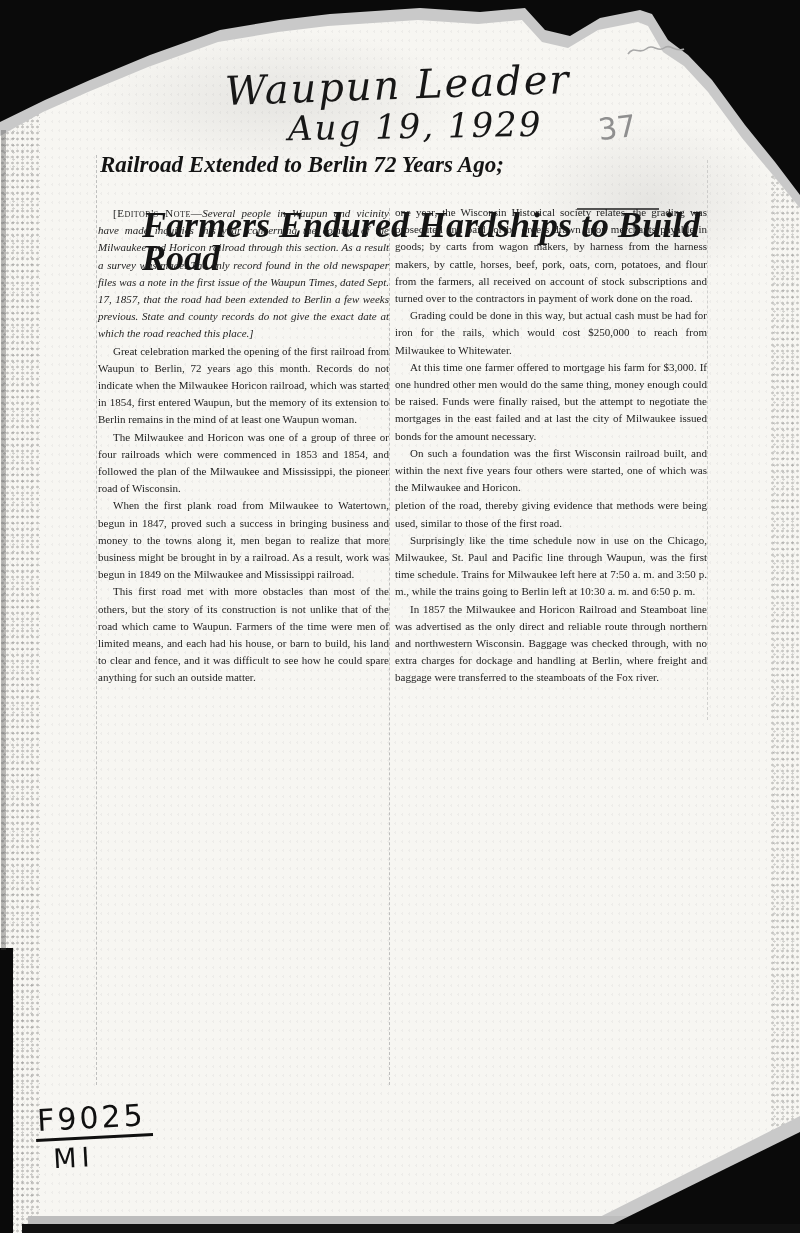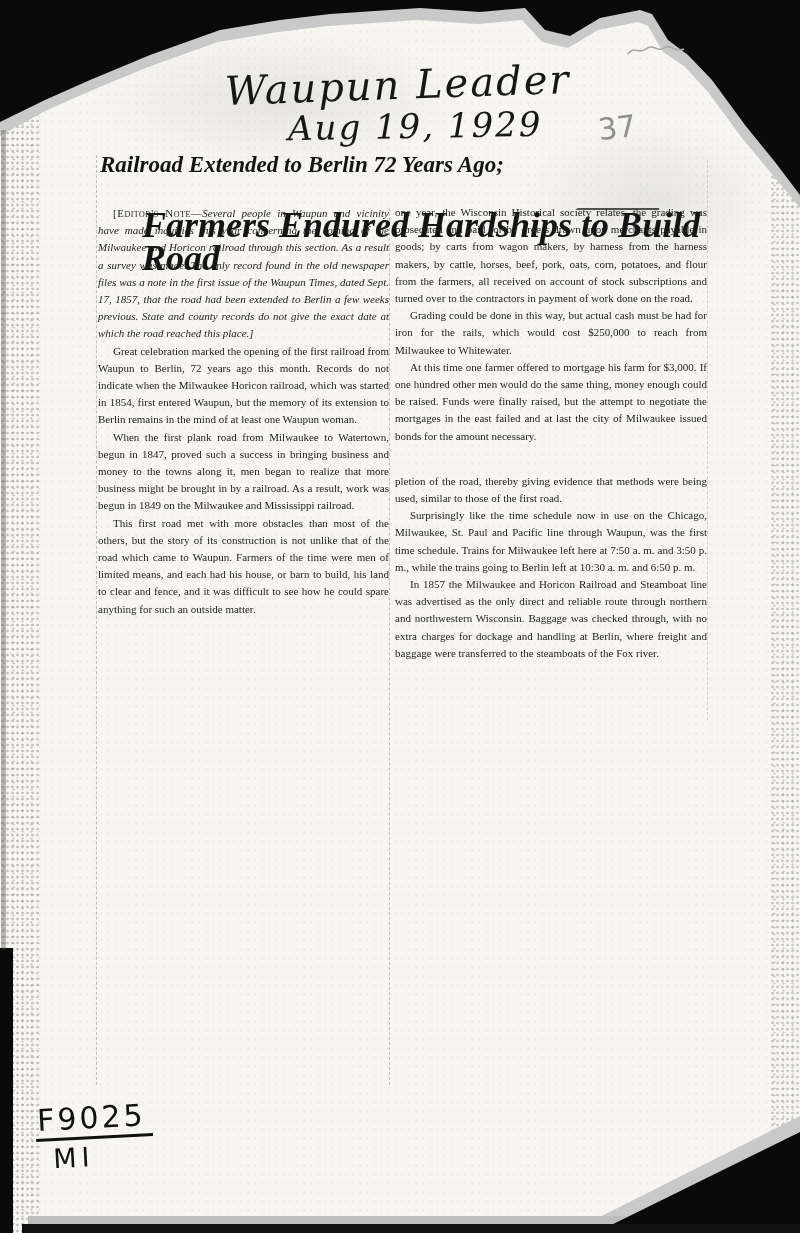--- a/index.html
+++ b/index.html
@@ -44,21 +44,21 @@
   .rule-short { position:absolute; left:577px; top:208px; width:82px; height:2px;
     background:#2a2a2a; opacity:.8; z-index:3; }
 
   
   .col { position:absolute; z-index:3; color:#1d1d1d; text-align:justify;
     font-size:11px; line-height:17.2px; }
   .colL { left:98px;  top:205px; width:291px; }
   .colR { left:395px; top:204px; width:312px; }
   .col p { margin:0; text-indent:15px; }
   .col p.noindent { text-indent:0; }
-  .col p.seam { margin-top:28px; }
+  .col p.seam { margin-top:1px; }
   .ednote { font-style:italic; }
   .ednote-label { font-style:normal; font-variant:small-caps; letter-spacing:.5px; }
 
   
   .code { position:absolute; left:36px; top:1100px; z-index:3; color:#101010;
     font-family:"DejaVu Sans", sans-serif; transform:rotate(-3deg); }
   .code-top { font-size:30px; letter-spacing:3px; border-bottom:3px solid #101010;
     padding:0 6px 1px 2px; display:inline-block; }
   .code-bottom { font-size:27px; letter-spacing:5px; padding-left:16px; margin-top:2px; }
 </style>
@@ -98,28 +98,30 @@
   </div>
 
   <div class="clip-vline v-left"></div>
   <div class="clip-vline v-mid"></div>
   <div class="clip-vline v-right"></div>
   <div class="rule-short"></div>
 
   <div class="col colL">
     <p class="ednote"><span class="ednote-label">[Editor's Note—</span><span class="ednote-body">Several people in Waupun and vicinity have made inquiries this year concerning the coming of the Milwaukee and Horicon railroad through this section. As a result a survey was made. The only record found in the old newspaper files was a note in the first issue of the Waupun Times, dated Sept. 17, 1857, that the road had been extended to Berlin a few weeks previous. State and county records do not give the exact date at which the road reached this place.]</span></p>
     <p>Great celebration marked the opening of the first railroad from Waupun to Berlin, 72 years ago this month. Records do not indicate when the Milwaukee Horicon railroad, which was started in 1854, first entered Waupun, but the memory of its extension to Berlin remains in the mind of at least one Waupun woman.</p>
+    <p>The Milwaukee and Horicon was one of a group of three or four railroads which were commenced in 1853 and 1854, and followed the plan of the Milwaukee and Mississippi, the pioneer road of Wisconsin.</p>
     <p>When the first plank road from Milwaukee to Watertown, begun in 1847, proved such a success in bringing business and money to the towns along it, men began to realize that more business might be brought in by a railroad. As a result, work was begun in 1849 on the Milwaukee and Mississippi railroad.</p>
     <p>This first road met with more obstacles than most of the others, but the story of its construction is not unlike that of the road which came to Waupun. Farmers of the time were men of limited means, and each had his house, or barn to build, his land to clear and fence, and it was difficult to see how he could spare anything for such an outside matter.</p>
   </div>
 
   <div class="col colR">
     <p class="noindent">one year, the Wisconsin Historical society relates, the grading was prosecuted and paid for by orders drawn upon merchants payable in goods; by carts from wagon makers, by harness from the harness makers, by cattle, horses, beef, pork, oats, corn, potatoes, and flour from the farmers, all received on account of stock subscriptions and turned over to the contractors in payment of work done on the road.</p>
     <p>Grading could be done in this way, but actual cash must be had for iron for the rails, which would cost $250,000 to reach from Milwaukee to Whitewater.</p>
     <p>At this time one farmer offered to mortgage his farm for $3,000.  If one hundred other men would do the same thing, money enough could be raised.  Funds were finally raised, but the attempt to negotiate the mortgages in the east failed and at last the city of Milwaukee issued bonds for the amount necessary.</p>
+    <p>On such a foundation was the first Wisconsin railroad built, and within the next five years four others were started, one of which was the Milwaukee and Horicon.</p>
     <p class="noindent seam">pletion of the road, thereby giving evidence that methods were being used, similar to those of the first road.</p>
     <p>Surprisingly like the time schedule now in use on the Chicago, Milwaukee, St. Paul and Pacific line through Waupun, was the first time schedule.  Trains for Milwaukee left here at 7:50 a. m. and 3:50 p. m., while the trains going to Berlin left at 10:30 a. m. and 6:50 p. m.</p>
     <p>In 1857 the Milwaukee and Horicon Railroad and Steamboat line was advertised as the only direct and reliable route through northern and northwestern Wisconsin. Baggage was checked through, with no extra charges for dockage and handling at Berlin, where freight and baggage were transferred to the steamboats of the Fox river.</p>
   </div>
 
   <div class="code">
     <div class="code-top">F9025</div>
     <div class="code-bottom">MI</div>
   </div>
 

